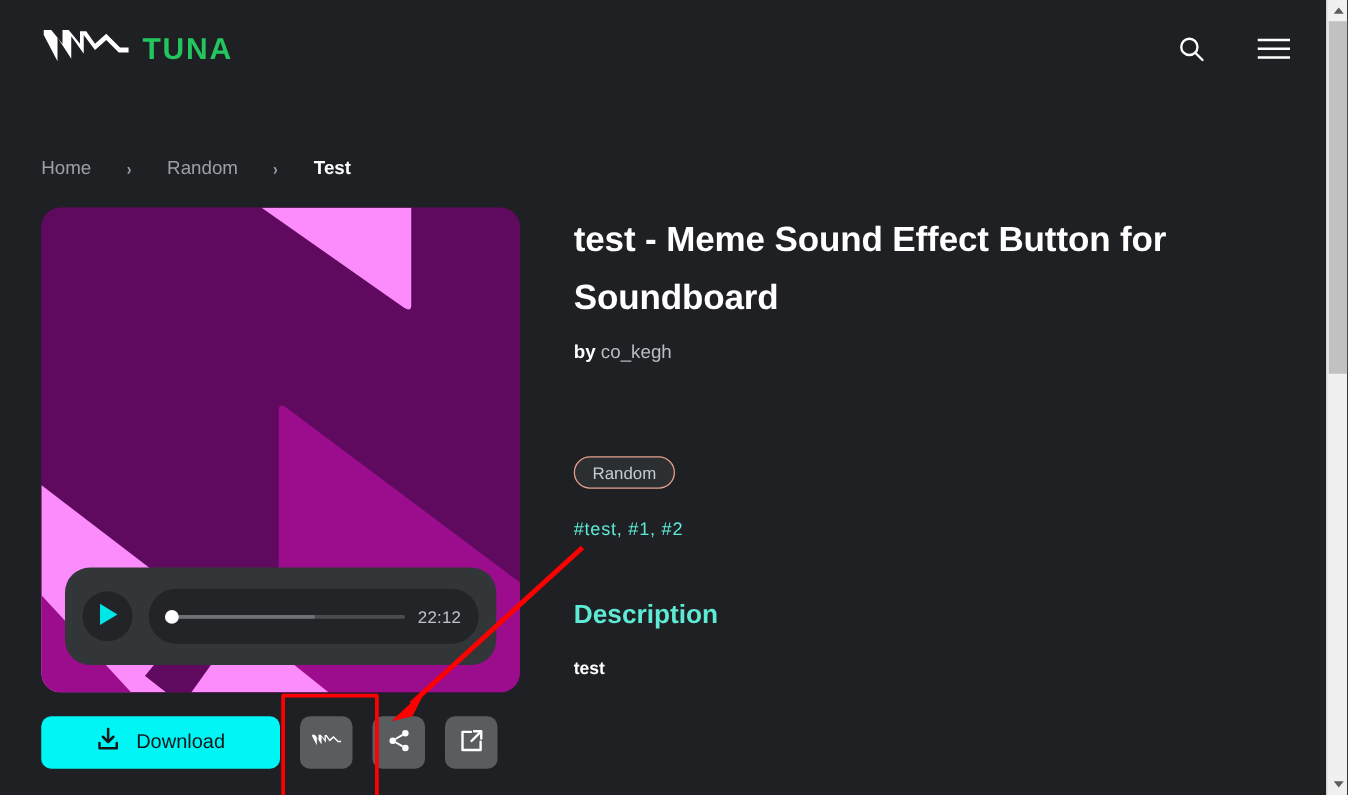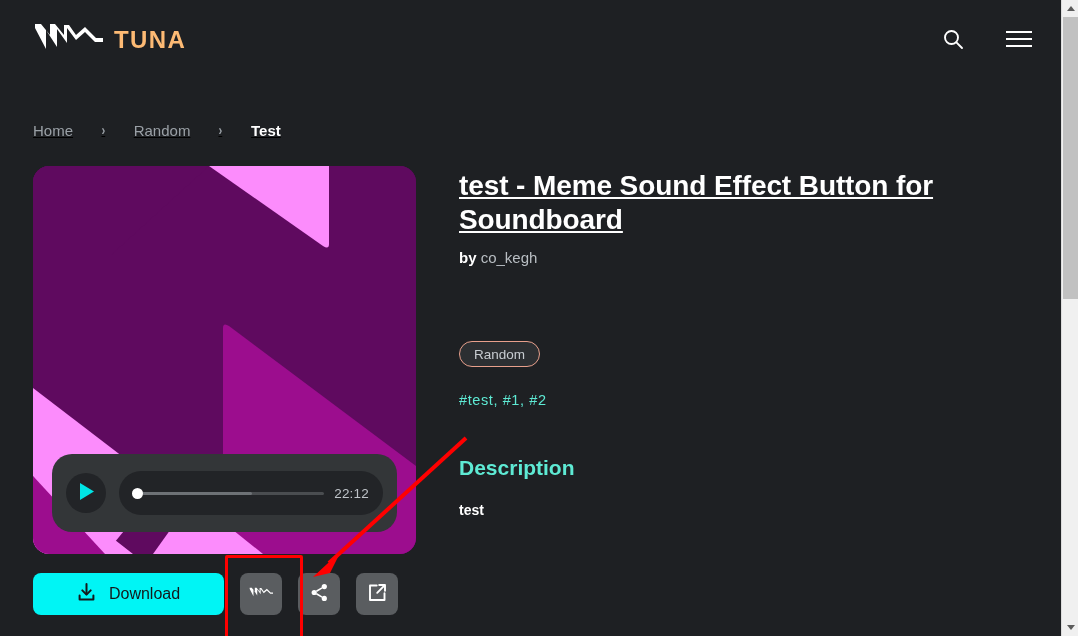--- a/index.html
+++ b/index.html
@@ -45,21 +45,21 @@
 
   .brand {
     display: flex;
     align-items: center;
     gap: 11px;
     margin-left: 33px;
     cursor: pointer;
   }
   .brand-mark { display: block; }
   .brand-text {
-    color: #fdba74;
+    color: #22c55e;
     font-size: 24px;
     font-weight: 700;
     letter-spacing: 1.4px;
   }
 
   .header-actions {
     margin-left: auto;
     margin-right: 27px;
     display: flex;
     align-items: center;
@@ -70,24 +70,23 @@
     display: flex; align-items: center; justify-content: center;
     cursor: pointer;
     background: none; border: none;
   }
 
   
   #breadcrumb {
     position: absolute;
     left: 33px; top: 117px;
     display: flex;
-    align-items: center;
+    align-items: flex-end;
     height: 26px;
     font-size: 15px;
-    text-decoration: underline;
   }
   .crumb {
     color: #9aa0a6;
     text-decoration: none;
     cursor: pointer;
     white-space: nowrap;
   }
   .crumb.current {
     color: #ffffff;
     font-weight: 700;
@@ -232,24 +231,23 @@
     pointer-events: none;
   }
 
   
   #right-col { flex: 1 1 auto; padding-top: 3px; }
 
   #title {
     color: #ffffff;
     font-size: 28px;
     font-weight: 700;
-    line-height: 34px;
+    line-height: 46px;
     letter-spacing: -0.1px;
     max-width: 540px;
-    text-decoration: underline;
   }
   #byline {
     margin-top: 12px;
     font-size: 15px;
     color: #b9bec3;
   }
   #byline .by-label { color: #ffffff; font-weight: 700; }
 
   #tag-row { margin-top: 75px; }
   .tag-pill {

